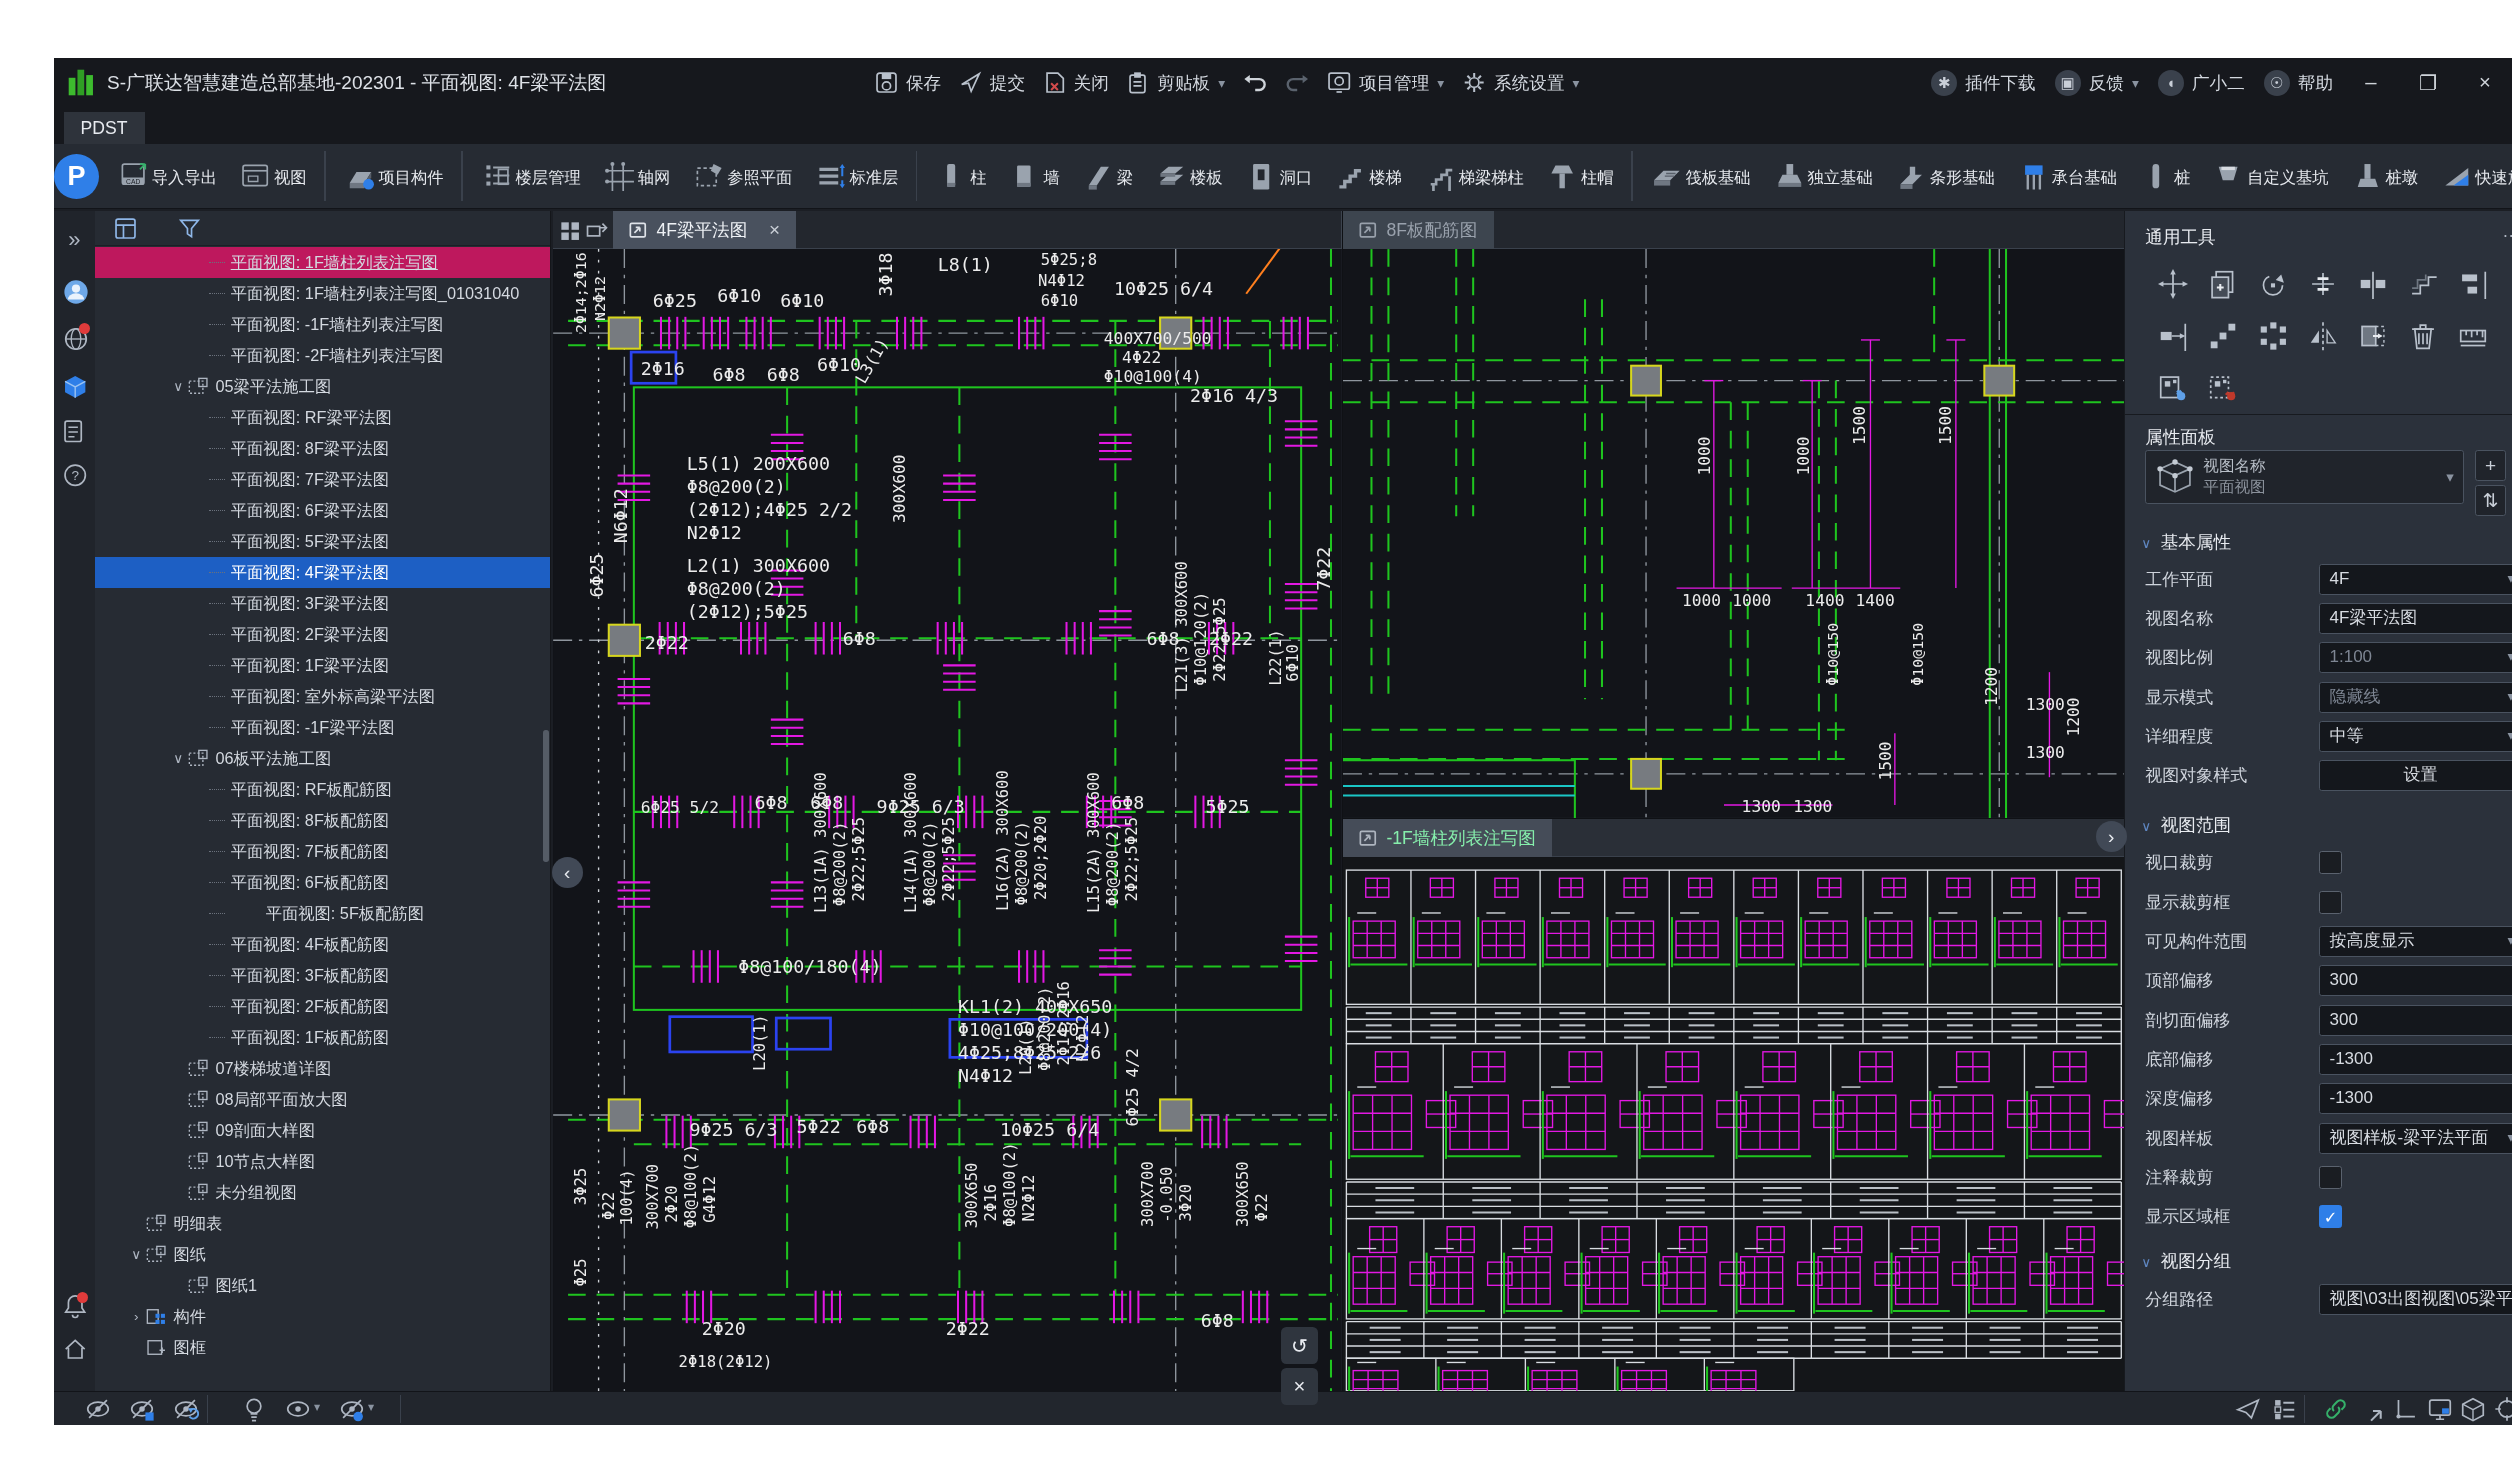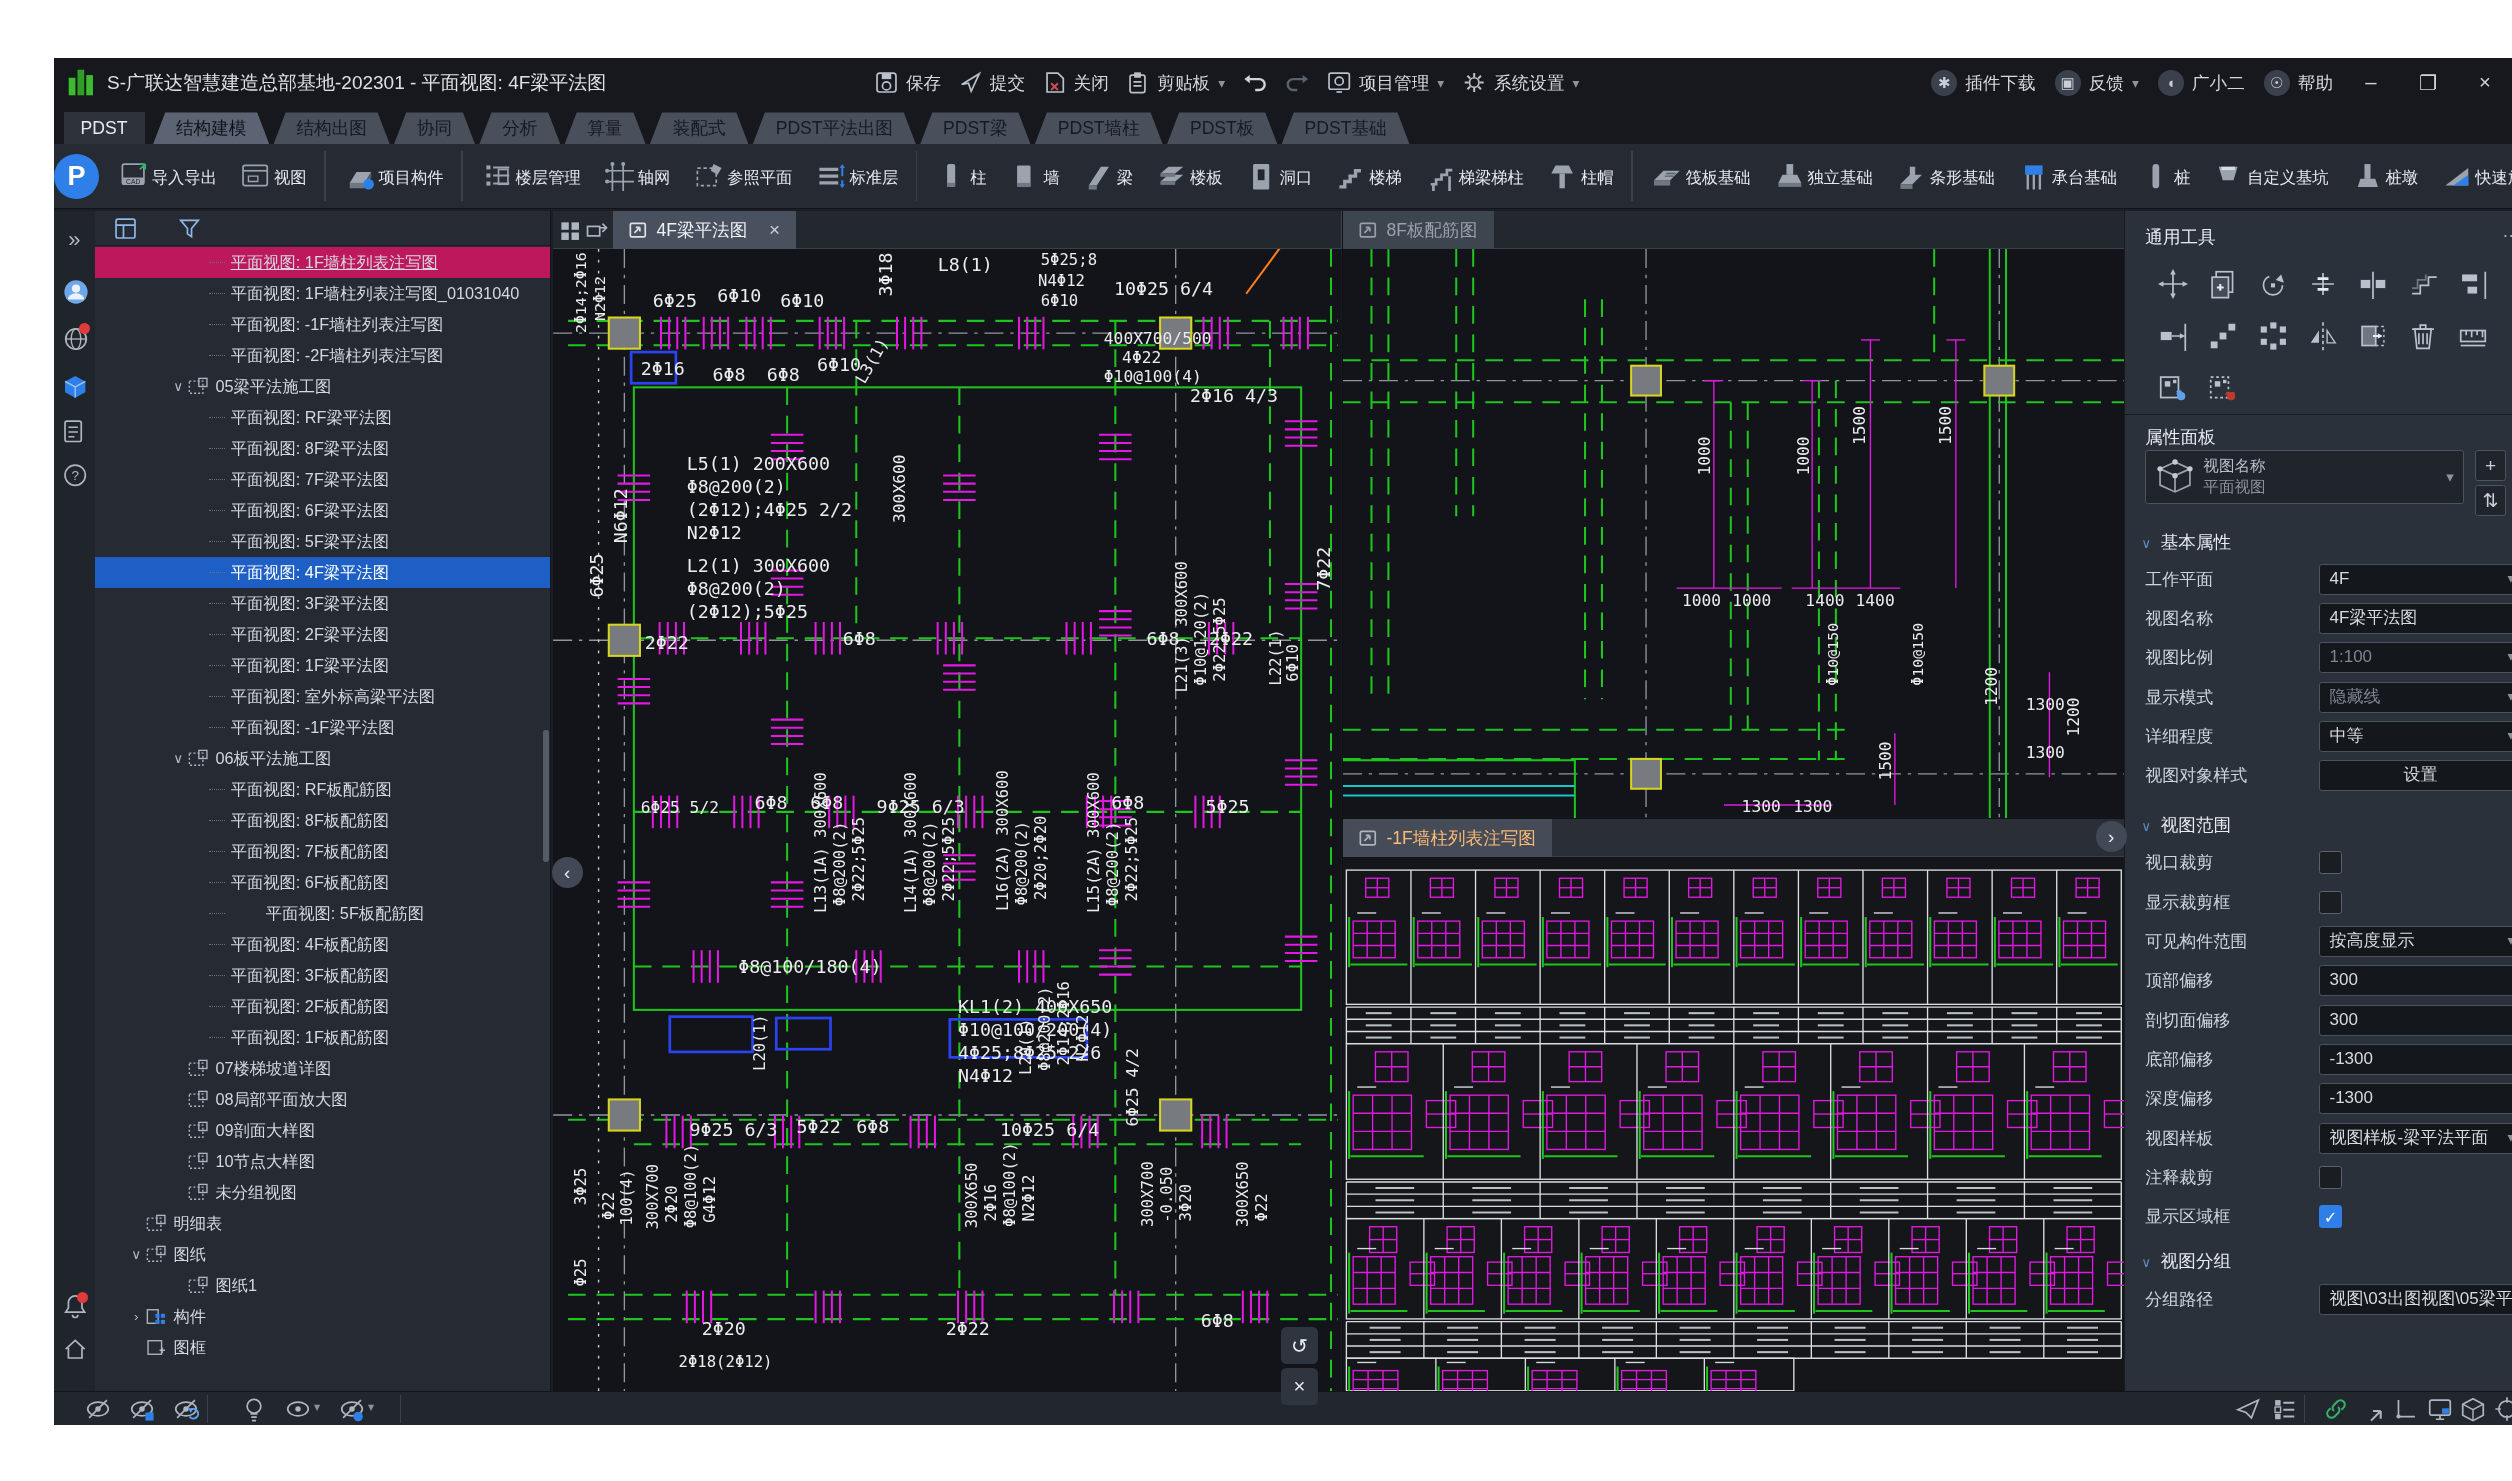--- a/index.html
+++ b/index.html
@@ -204,33 +204,20 @@
           <span>帮助</span>
       </div>
       <div class="winbtn">–</div>
       <div class="winbtn">❐</div>
       <div class="winbtn">×</div>
     </div>
   </div>
 
   <div class="tabrow">
     <div class="pdst-tab">PDST</div>
-    <div class="tabs" id="tabs">
-        <div class="rtab active">结构建模</div>
-        <div class="rtab">结构出图</div>
-        <div class="rtab">协同</div>
-        <div class="rtab">分析</div>
-        <div class="rtab">算量</div>
-        <div class="rtab">装配式</div>
-        <div class="rtab">PDST平法出图</div>
-        <div class="rtab">PDST梁</div>
-        <div class="rtab">PDST墙柱</div>
-        <div class="rtab">PDST板</div>
-        <div class="rtab">PDST基础</div>
-      </div>
   </div>
 
   <div class="ribbon">
     <div class="plogo">
         <div class="pc">P</div>
       </div>
     <div id="ribbon-groups" style="display:flex">
         <div class="rgroup">
           <div class="ritem">
             <svg width="35" height="35" viewBox="0 0 52 52">
@@ -1164,21 +1151,21 @@
           <text x="2905" y="1046" class="cad" font-size="24">1300</text>
           <text x="2905" y="1116" class="cad" font-size="24">1300</text>
           <text x="2984" y="1085" class="cad" font-size="24" transform="rotate(-90 2984 1085)">1200</text>
           <text x="2862" y="1040" class="cad" font-size="24" transform="rotate(-90 2862 1040)">1200</text>
         </svg>
       <div class="navcirc" style="right:-2.7px;top:610px">›</div>
     </div>
 
     <div class="docwin" style="left:790px;top:608px;width:781px;height:572px">
       <div class="dw-titlebar" style="background:#2a2f37">
-        <div class="dw-tab inactive" style="left:0;background:#454c58;color:#fdba74">
+        <div class="dw-tab inactive" style="left:0;background:#454c58;color:#86efac">
           <svg class="dw-ico" width="17.6" height="16.3" viewBox="0 0 26 24">
               <rect x="2" y="2" width="22" height="20" rx="2" fill="none" stroke="#aeb5bf" stroke-width="2.5"></rect>
               <path d="M8 16 l8 -8 M16 8 v6 M16 8 h-6" stroke="#aeb5bf" stroke-width="2.5" fill="none"></path>
             </svg>
           <span>-1F墙柱列表注写图</span>
         </div>
       </div>
       <svg id="svg3" style="position:absolute;left:0;top:38px" width="781" height="534" viewBox="1898 1261 1152 787">
           <rect x="1898" y="1261" width="1152" height="787" fill="#141619"></rect>
           <rect x="1903" y="1280" width="1143" height="198" class="wl"></rect>

